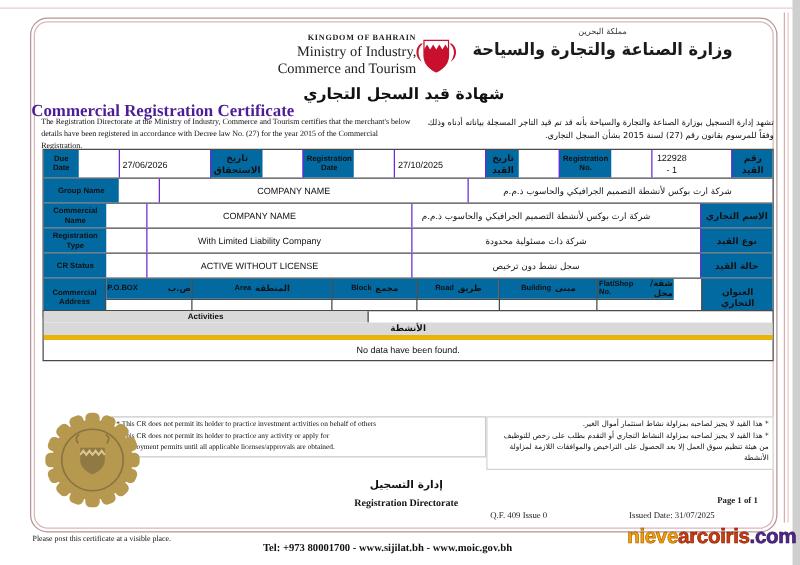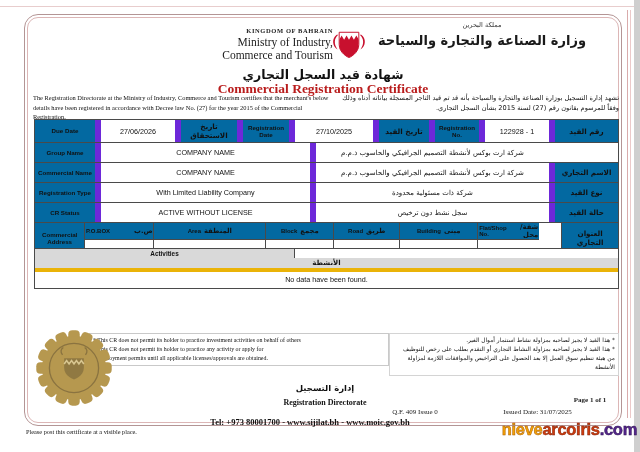--- a/index.html
+++ b/index.html
@@ -25,36 +25,36 @@
   
   .hdr-en{position:absolute;left:126px;top:12px;width:182px;text-align:right;}
   .hdr-kingdom{font-family:"Liberation Serif",serif;font-weight:bold;font-size:6.5px;letter-spacing:.6px;color:#222;}
   .hdr-ministry{font-family:"Liberation Serif",serif;font-size:11.5px;color:#1d1d1d;line-height:1.1;margin-top:2px;}
   .emblem{position:absolute;left:306px;top:12px;}
   .hdr-ar{position:absolute;left:352px;top:6px;width:210px;text-align:center;direction:rtl;}
   .hdr-ar-kingdom{font-family:"DejaVu Sans",sans-serif;font-size:6.5px;color:#333;}
   .hdr-ar-ministry{font-family:"DejaVu Sans",sans-serif;font-weight:bold;font-size:13px;color:#1a1a1a;margin-top:4px;transform:scaleY(1.05);}
   .title-ar{position:absolute;left:0;top:52px;width:100%;text-align:center;direction:rtl;
     font-family:"DejaVu Sans",sans-serif;font-weight:bold;font-size:12.5px;color:#111;}
-  .title-en{position:absolute;left:0;top:66px;width:100%;text-align:center;
-    font-family:"Liberation Serif",serif;font-weight:bold;font-size:13.5px;color:#b91c1c;}
+  .title-en{position:absolute;left:0;top:66px;width:100%;
+    font-family:"Liberation Serif",serif;font-weight:bold;font-size:13.5px;color:#4c1d95;}
 
   
   .intro-en{position:absolute;left:8px;top:78px;width:302px;
     font-family:"Liberation Serif",serif;font-size:6.4px;line-height:1.5;color:#111;}
   .intro-ar{position:absolute;left:306px;top:78px;width:288px;text-align:right;direction:rtl;
     font-family:"DejaVu Sans",sans-serif;font-size:6.6px;line-height:1.55;color:#111;}
 
   
   .tbl{position:absolute;left:9px;top:104px;width:585px;border:1px solid #4a4a4a;box-sizing:border-box;background:#fff;}
   .trow{display:flex;}
   .trow + .trow{border-top:1px solid #4a4a4a;}
   .tc{box-sizing:border-box;display:flex;align-items:center;justify-content:center;
       text-align:center;padding:1px 2px;min-height:19px;}
-  .tc + .tc{border-left:6px solid #6d28d9;}
+  .tc + .tc{border-left:1px solid #6d28d9;margin-left:32px;}
   .g{background:#0369a1;}
   .lbl-en{font-weight:bold;font-size:6.2px;color:#111;line-height:1.15;}
   .lbl-ar{font-family:"DejaVu Sans",sans-serif;font-weight:bold;font-size:7.2px;direction:rtl;color:#111;}
   .val{font-size:7.2px;color:#111;}
   .val-ar{font-family:"DejaVu Sans",sans-serif;font-size:7px;direction:rtl;color:#111;}
   .r1 .tc{min-height:22px;}
   
   .w-lblL{width:60px;} .w-lblR{width:69px;}
   .w-r1a{width:80px;} .w-r1b{width:62px;} .w-r1c{width:52px;} .w-r1d{width:84px;}
   .w-r1e{width:56px;} .w-r1f{width:50px;} .w-r1g{width:70px;}
@@ -96,21 +96,21 @@
   .form-no{position:absolute;left:330px;top:393px;width:120px;text-align:center;
     font-family:"Liberation Serif",serif;font-size:7px;color:#222;}
   .issued{position:absolute;left:455px;top:393px;width:115px;text-align:center;
     font-family:"Liberation Serif",serif;font-size:7px;color:#222;}
   .page-no{position:absolute;left:530px;top:381px;width:70px;text-align:center;
     font-family:"Liberation Serif",serif;font-weight:bold;font-size:7px;color:#222;}
 
   
   .foot-notice{position:absolute;left:26px;top:428px;
     font-family:"Liberation Serif",serif;font-size:6.3px;color:#111;}
-  .foot-contact{position:absolute;left:10px;top:417px;width:600px;text-align:center;
+  .foot-contact{position:absolute;left:10px;top:433px;width:600px;text-align:center;
     font-family:"Liberation Serif",serif;font-weight:bold;font-size:8.5px;color:#111;}
   .watermark{position:absolute;right:3px;top:420px;font-weight:bold;font-size:16.5px;
     letter-spacing:-0.3px;font-family:"Liberation Sans",sans-serif;white-space:nowrap;}
   .wm1{color:#f2a007;-webkit-text-stroke:.5px #a85c00;}
   .wm2{color:#cf3a0d;-webkit-text-stroke:.5px #7c1d02;}
   .wm3{color:#54268c;-webkit-text-stroke:.5px #2c1050;}
 </style>
 </head>
 <body>
 

